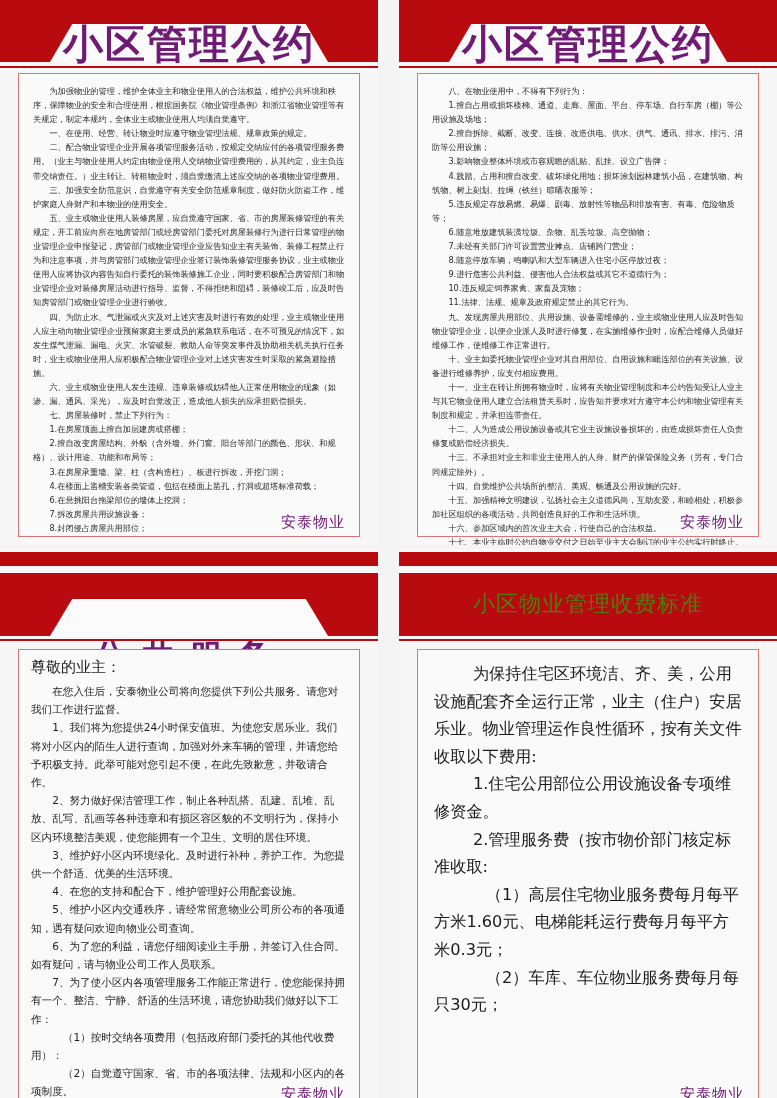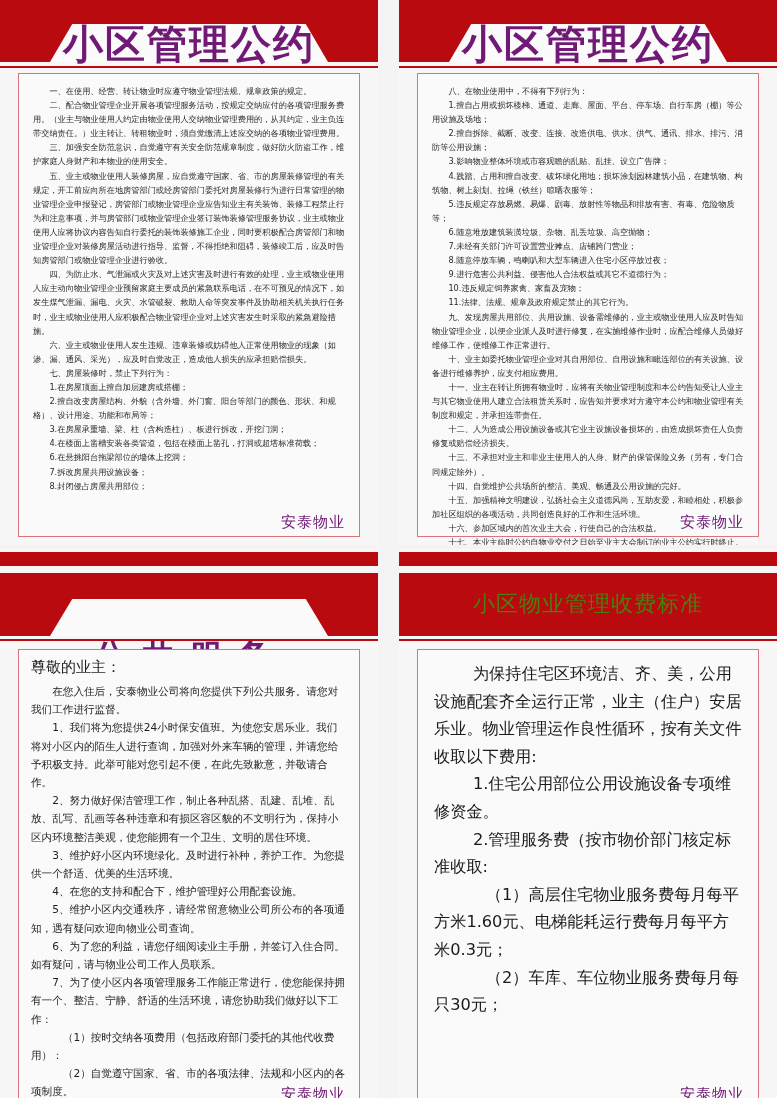--- a/index.html
+++ b/index.html
@@ -73,20 +73,21 @@
 </head>
 <body>
 
 <section class="panel p1">
   <div class="band-top"></div>
   <div class="trap"></div>
   <div class="title-big">小区管理公约</div>
   <div class="rule"></div>
   <div class="box">
     <div class="small-text">
+      <p>为加强物业的管理，维护全体业主和物业使用人的合法权益，维护公共环境和秩序，保障物业的安全和合理使用，根据国务院《物业管理条例》和浙江省物业管理等有关规定，制定本规约，全体业主或物业使用人均须自觉遵守。</p>
       <p>一、在使用、经营、转让物业时应遵守物业管理法规、规章政策的规定。</p>
       <p>二、配合物业管理企业开展各项管理服务活动，按规定交纳应付的各项管理服务费用。（业主与物业使用人约定由物业使用人交纳物业管理费用的，从其约定，业主负连带交纳责任。）业主转让、转租物业时，须自觉缴清上述应交纳的各项物业管理费用。</p>
       <p>三、加强安全防范意识，自觉遵守有关安全防范规章制度，做好防火防盗工作，维护家庭人身财产和本物业的使用安全。</p>
       <p>五、业主或物业使用人装修房屋，应自觉遵守国家、省、市的房屋装修管理的有关规定，开工前应向所在地房管部门或经房管部门委托对房屋装修行为进行日常管理的物业管理企业申报登记，房管部门或物业管理企业应告知业主有关装饰、装修工程禁止行为和注意事项，并与房管部门或物业管理企业签订装饰装修管理服务协议，业主或物业使用人应将协议内容告知自行委托的装饰装修施工企业，同时要积极配合房管部门和物业管理企业对装修房屋活动进行指导、监督，不得拒绝和阻碍，装修竣工后，应及时告知房管部门或物业管理企业进行验收。</p>
       <p>四、为防止水、气泄漏或火灾及对上述灾害及时进行有效的处理，业主或物业使用人应主动向物业管理企业预留家庭主要成员的紧急联系电话，在不可预见的情况下，如发生煤气泄漏、漏电、火灾、水管破裂、救助人命等突发事件及协助相关机关执行任务时，业主或物业使用人应积极配合物业管理企业对上述灾害发生时采取的紧急避险措施。</p>
       <p>六、业主或物业使用人发生违规、违章装修或妨碍他人正常使用物业的现象（如渗、漏、通风、采光），应及时自觉改正，造成他人损失的应承担赔偿损失。</p>
       <p>七、房屋装修时，禁止下列行为：</p>
       <p>1.在房屋顶面上擅自加层建房或搭棚；</p>
       <p>2.擅自改变房屋结构、外貌（含外墙、外门窗、阳台等部门的颜色、形状、和规格）、设计用途、功能和布局等；</p>
       <p>3.在房屋承重墙、梁、柱（含构造柱）、板进行拆改，开挖门洞；</p>

